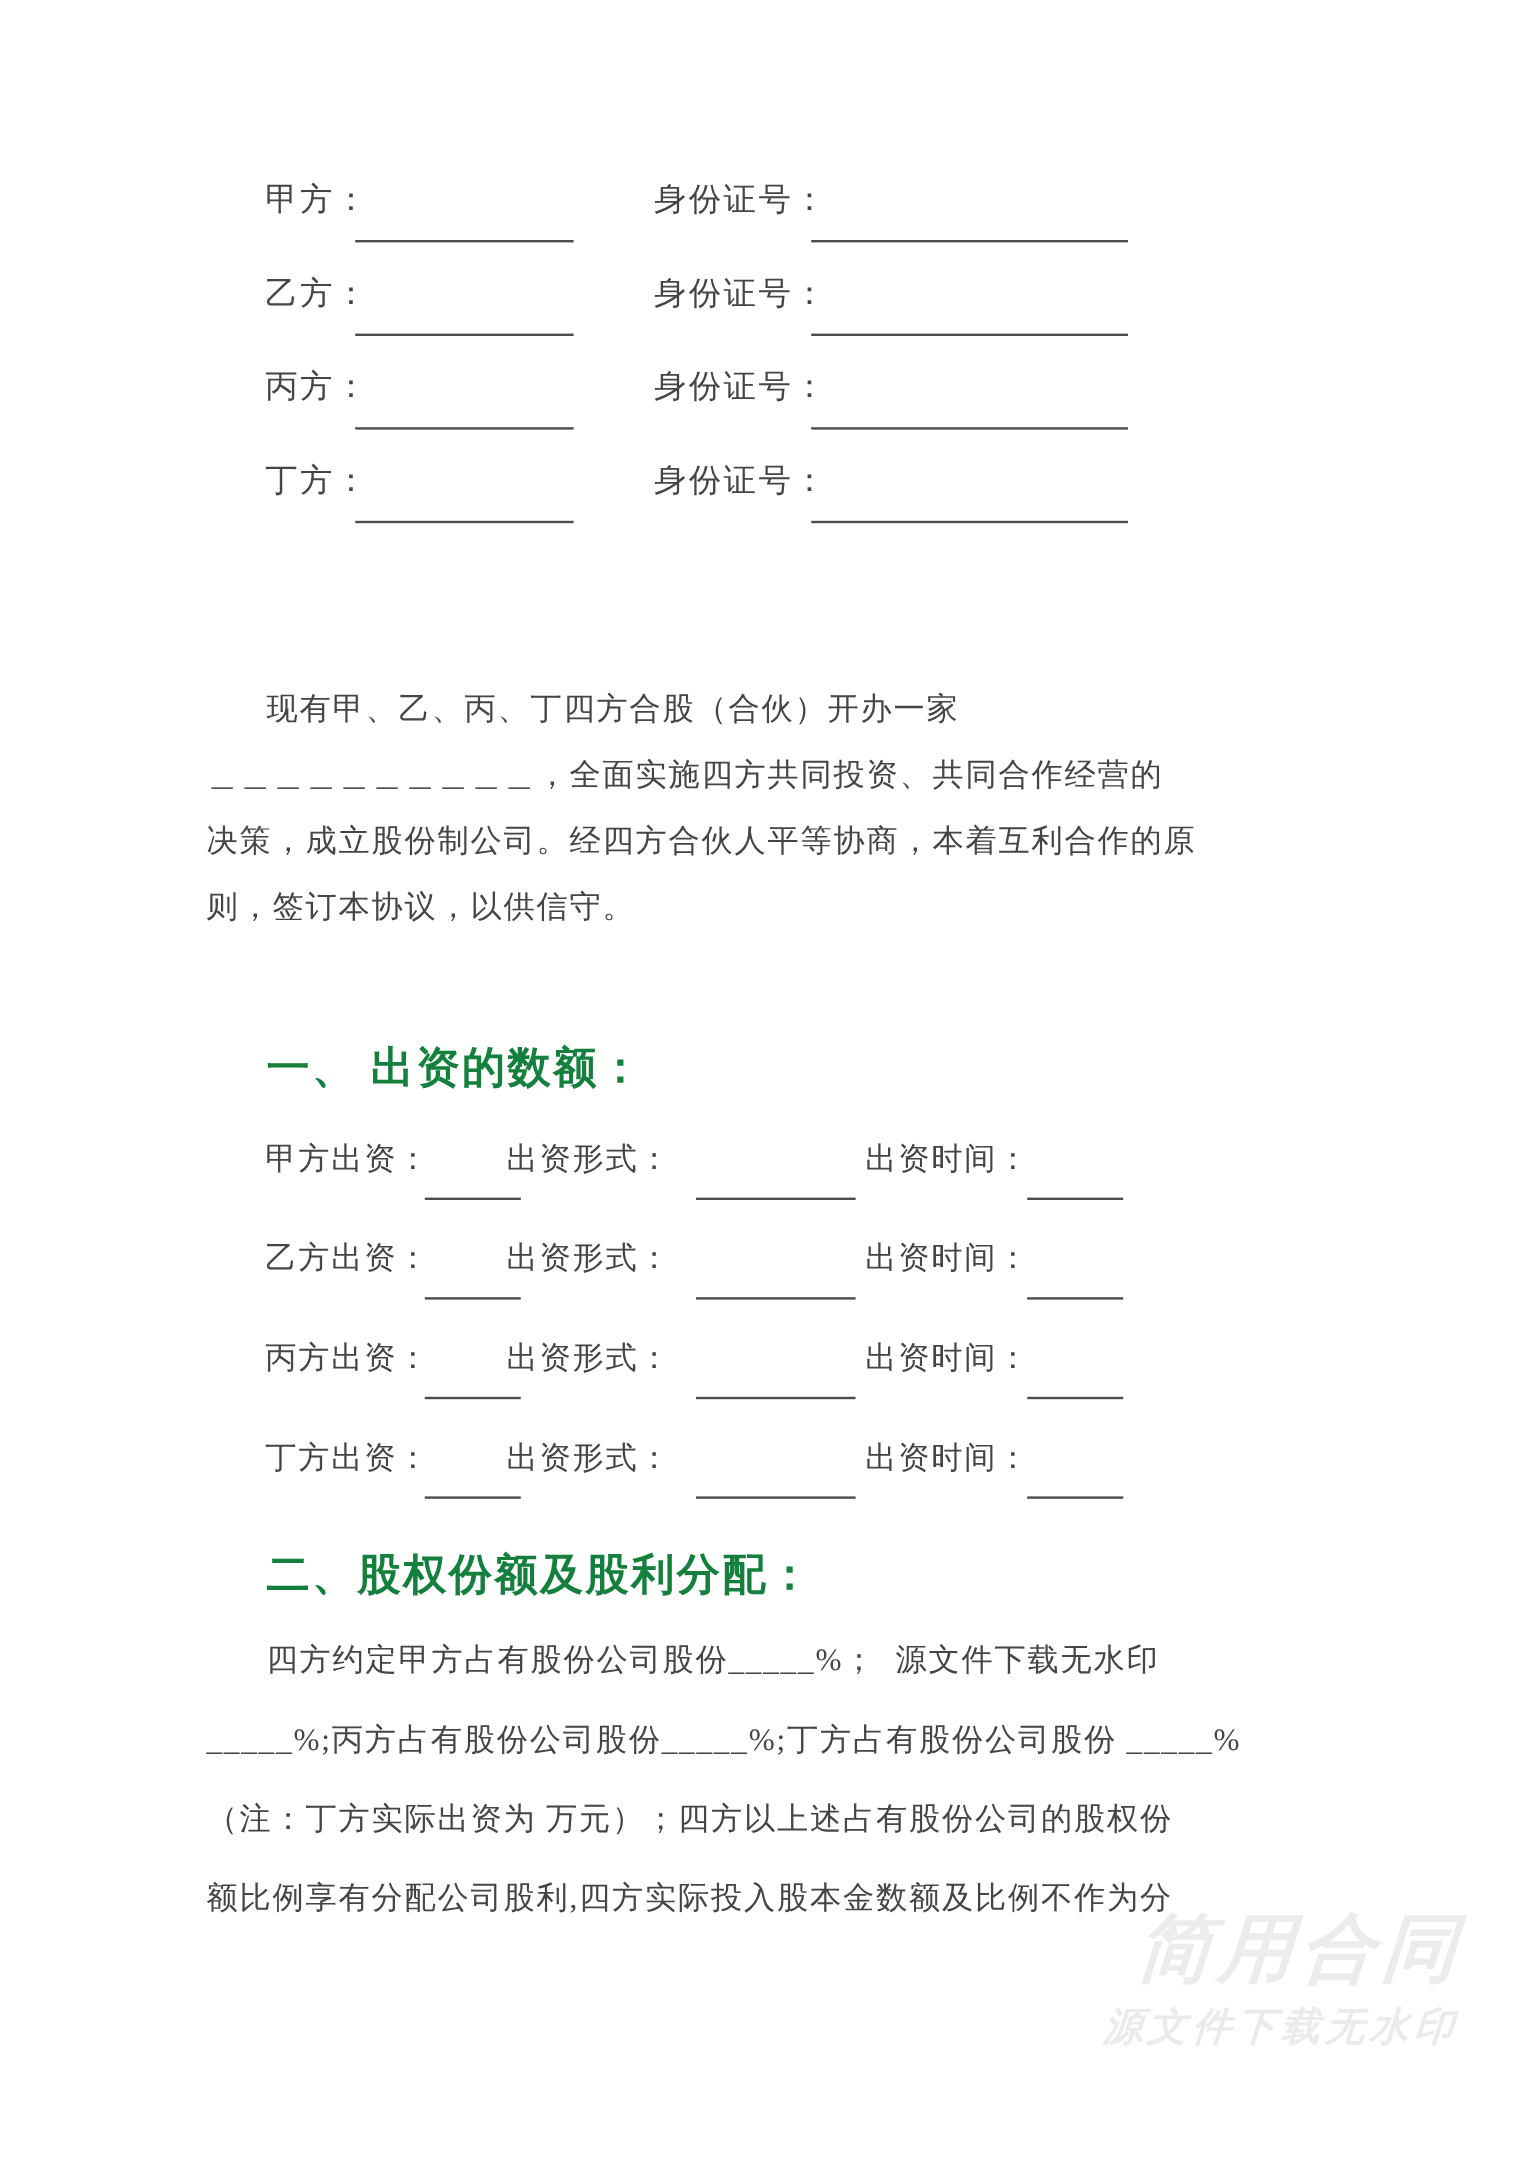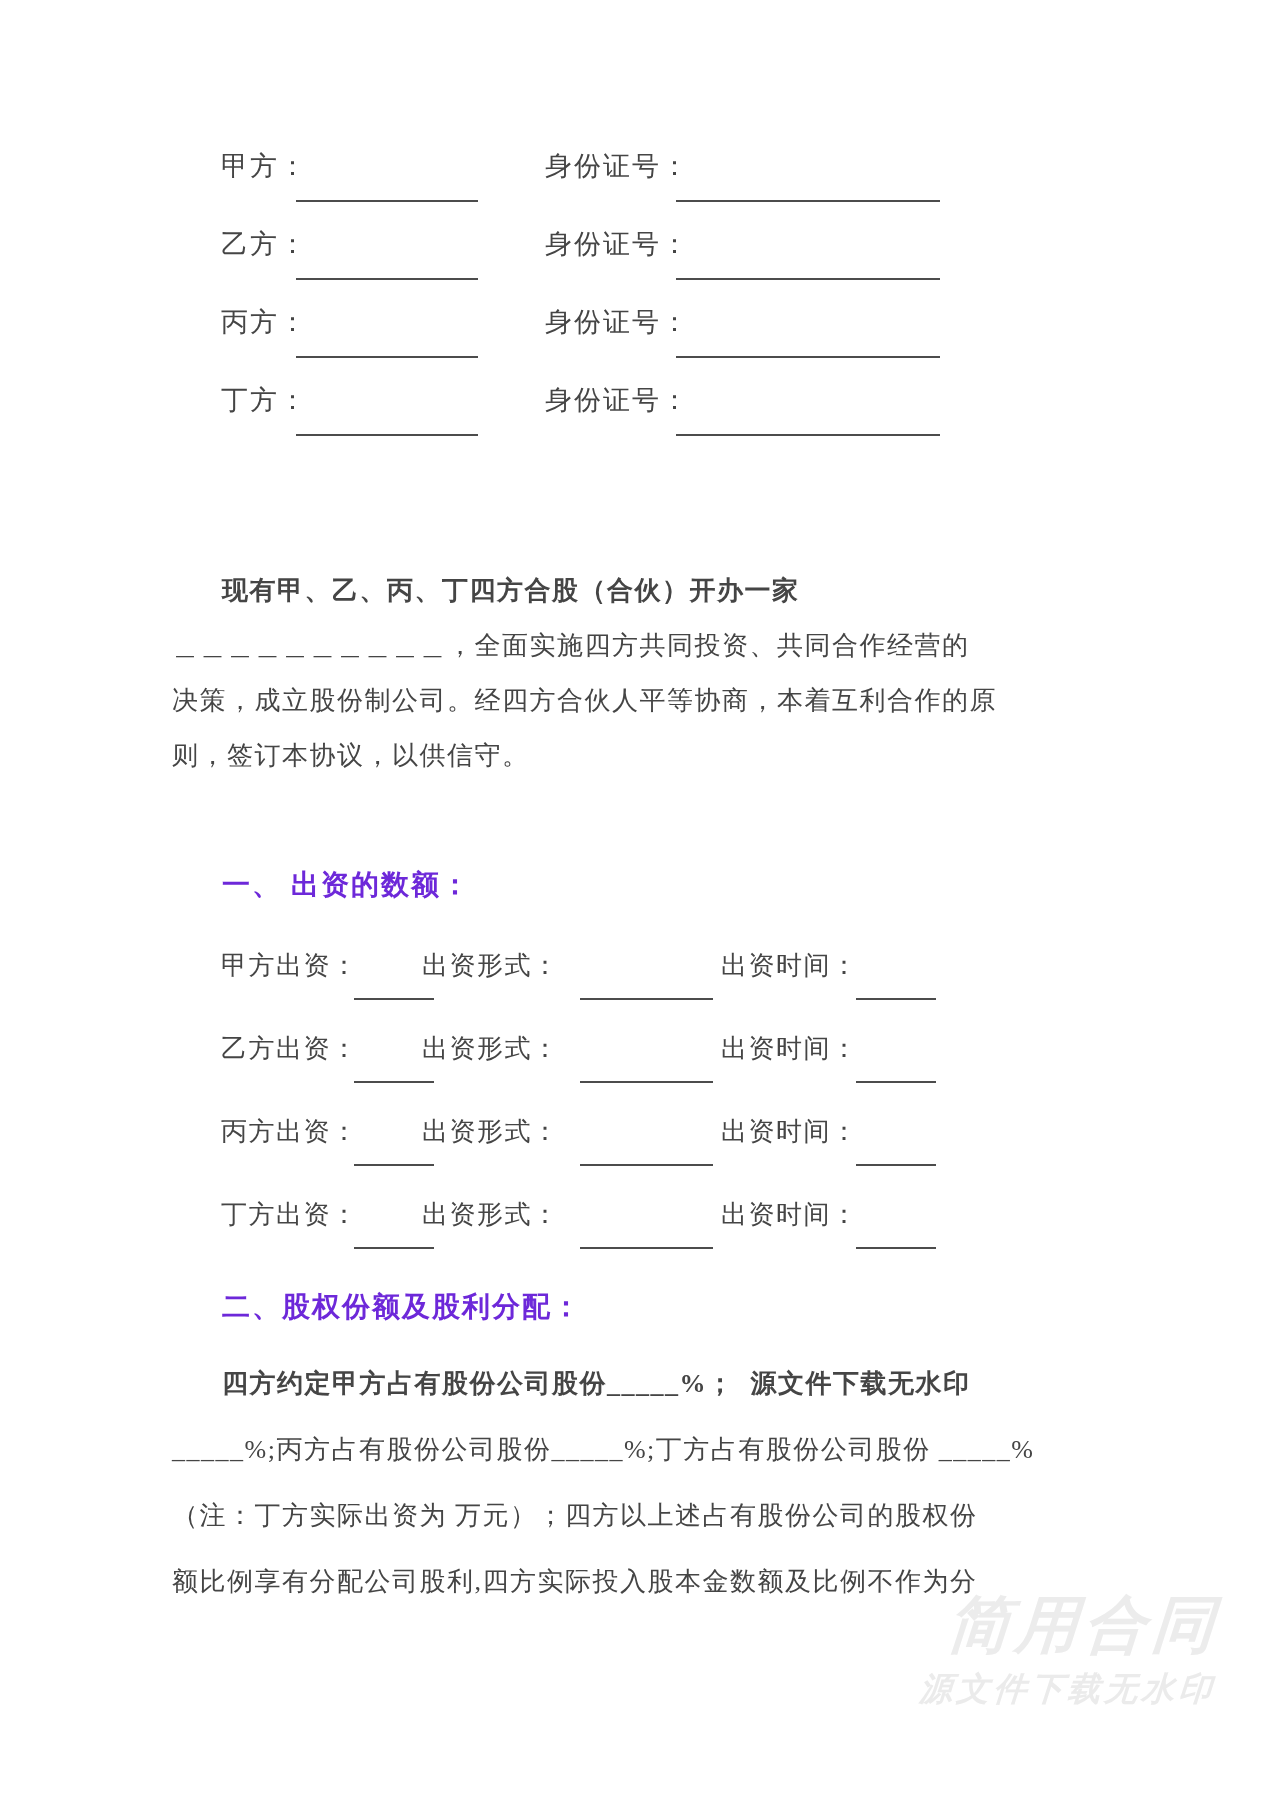--- a/index.html
+++ b/index.html
@@ -16,26 +16,26 @@
   
   .party-row { position: absolute; left: 0; width: 100%; height: 64px; font-size: 27px; letter-spacing: 2px; }
   .party-row .party-lbl { position: absolute; left: 221px; top: 0; white-space: pre; }
   .party-row .u-name   { position: absolute; left: 296px; top: 52px; width: 182px; height: 2px; background: #4c4c4c; }
   .party-row .id-lbl   { position: absolute; left: 545px; top: 0; white-space: pre; }
   .party-row .u-id     { position: absolute; left: 676px; top: 52px; width: 264px; height: 2px; background: #4c4c4c; }
   
   .para { position: absolute; left: 172px; width: 820px; font-size: 26px; letter-spacing: 1.5px; }
   .para .pline { white-space: pre; height: 55px; line-height: 38px; }
   .para.equity .pline { height: 66px; line-height: 44px; }
-  .pline.indent { padding-left: 50px; font-weight: bold; }
+  .pline.indent { padding-left: 50px; }
   
   .heading {
     position: absolute; left: 222px;
-    font-size: 28px; font-weight: bold; letter-spacing: 2px;
-    color: #6d28d9; white-space: pre;
+    font-size: 36px; font-weight: bold; letter-spacing: 2px;
+    color: #15803d; white-space: pre;
   }
   
   .contrib-row { position: absolute; left: 0; width: 100%; height: 64px; font-size: 26px; letter-spacing: 1.5px; }
   .contrib-row .amount-lbl { position: absolute; left: 221px; top: 0; white-space: pre; }
   .contrib-row .u-amount   { position: absolute; left: 354px; top: 50px; width: 80px;  height: 2px; background: #4c4c4c; }
   .contrib-row .form-lbl   { position: absolute; left: 422px; top: 0; white-space: pre; }
   .contrib-row .u-form     { position: absolute; left: 580px; top: 50px; width: 133px; height: 2px; background: #4c4c4c; }
   .contrib-row .time-lbl   { position: absolute; left: 721px; top: 0; white-space: pre; }
   .contrib-row .u-time     { position: absolute; left: 856px; top: 50px; width: 80px;  height: 2px; background: #4c4c4c; }
   

